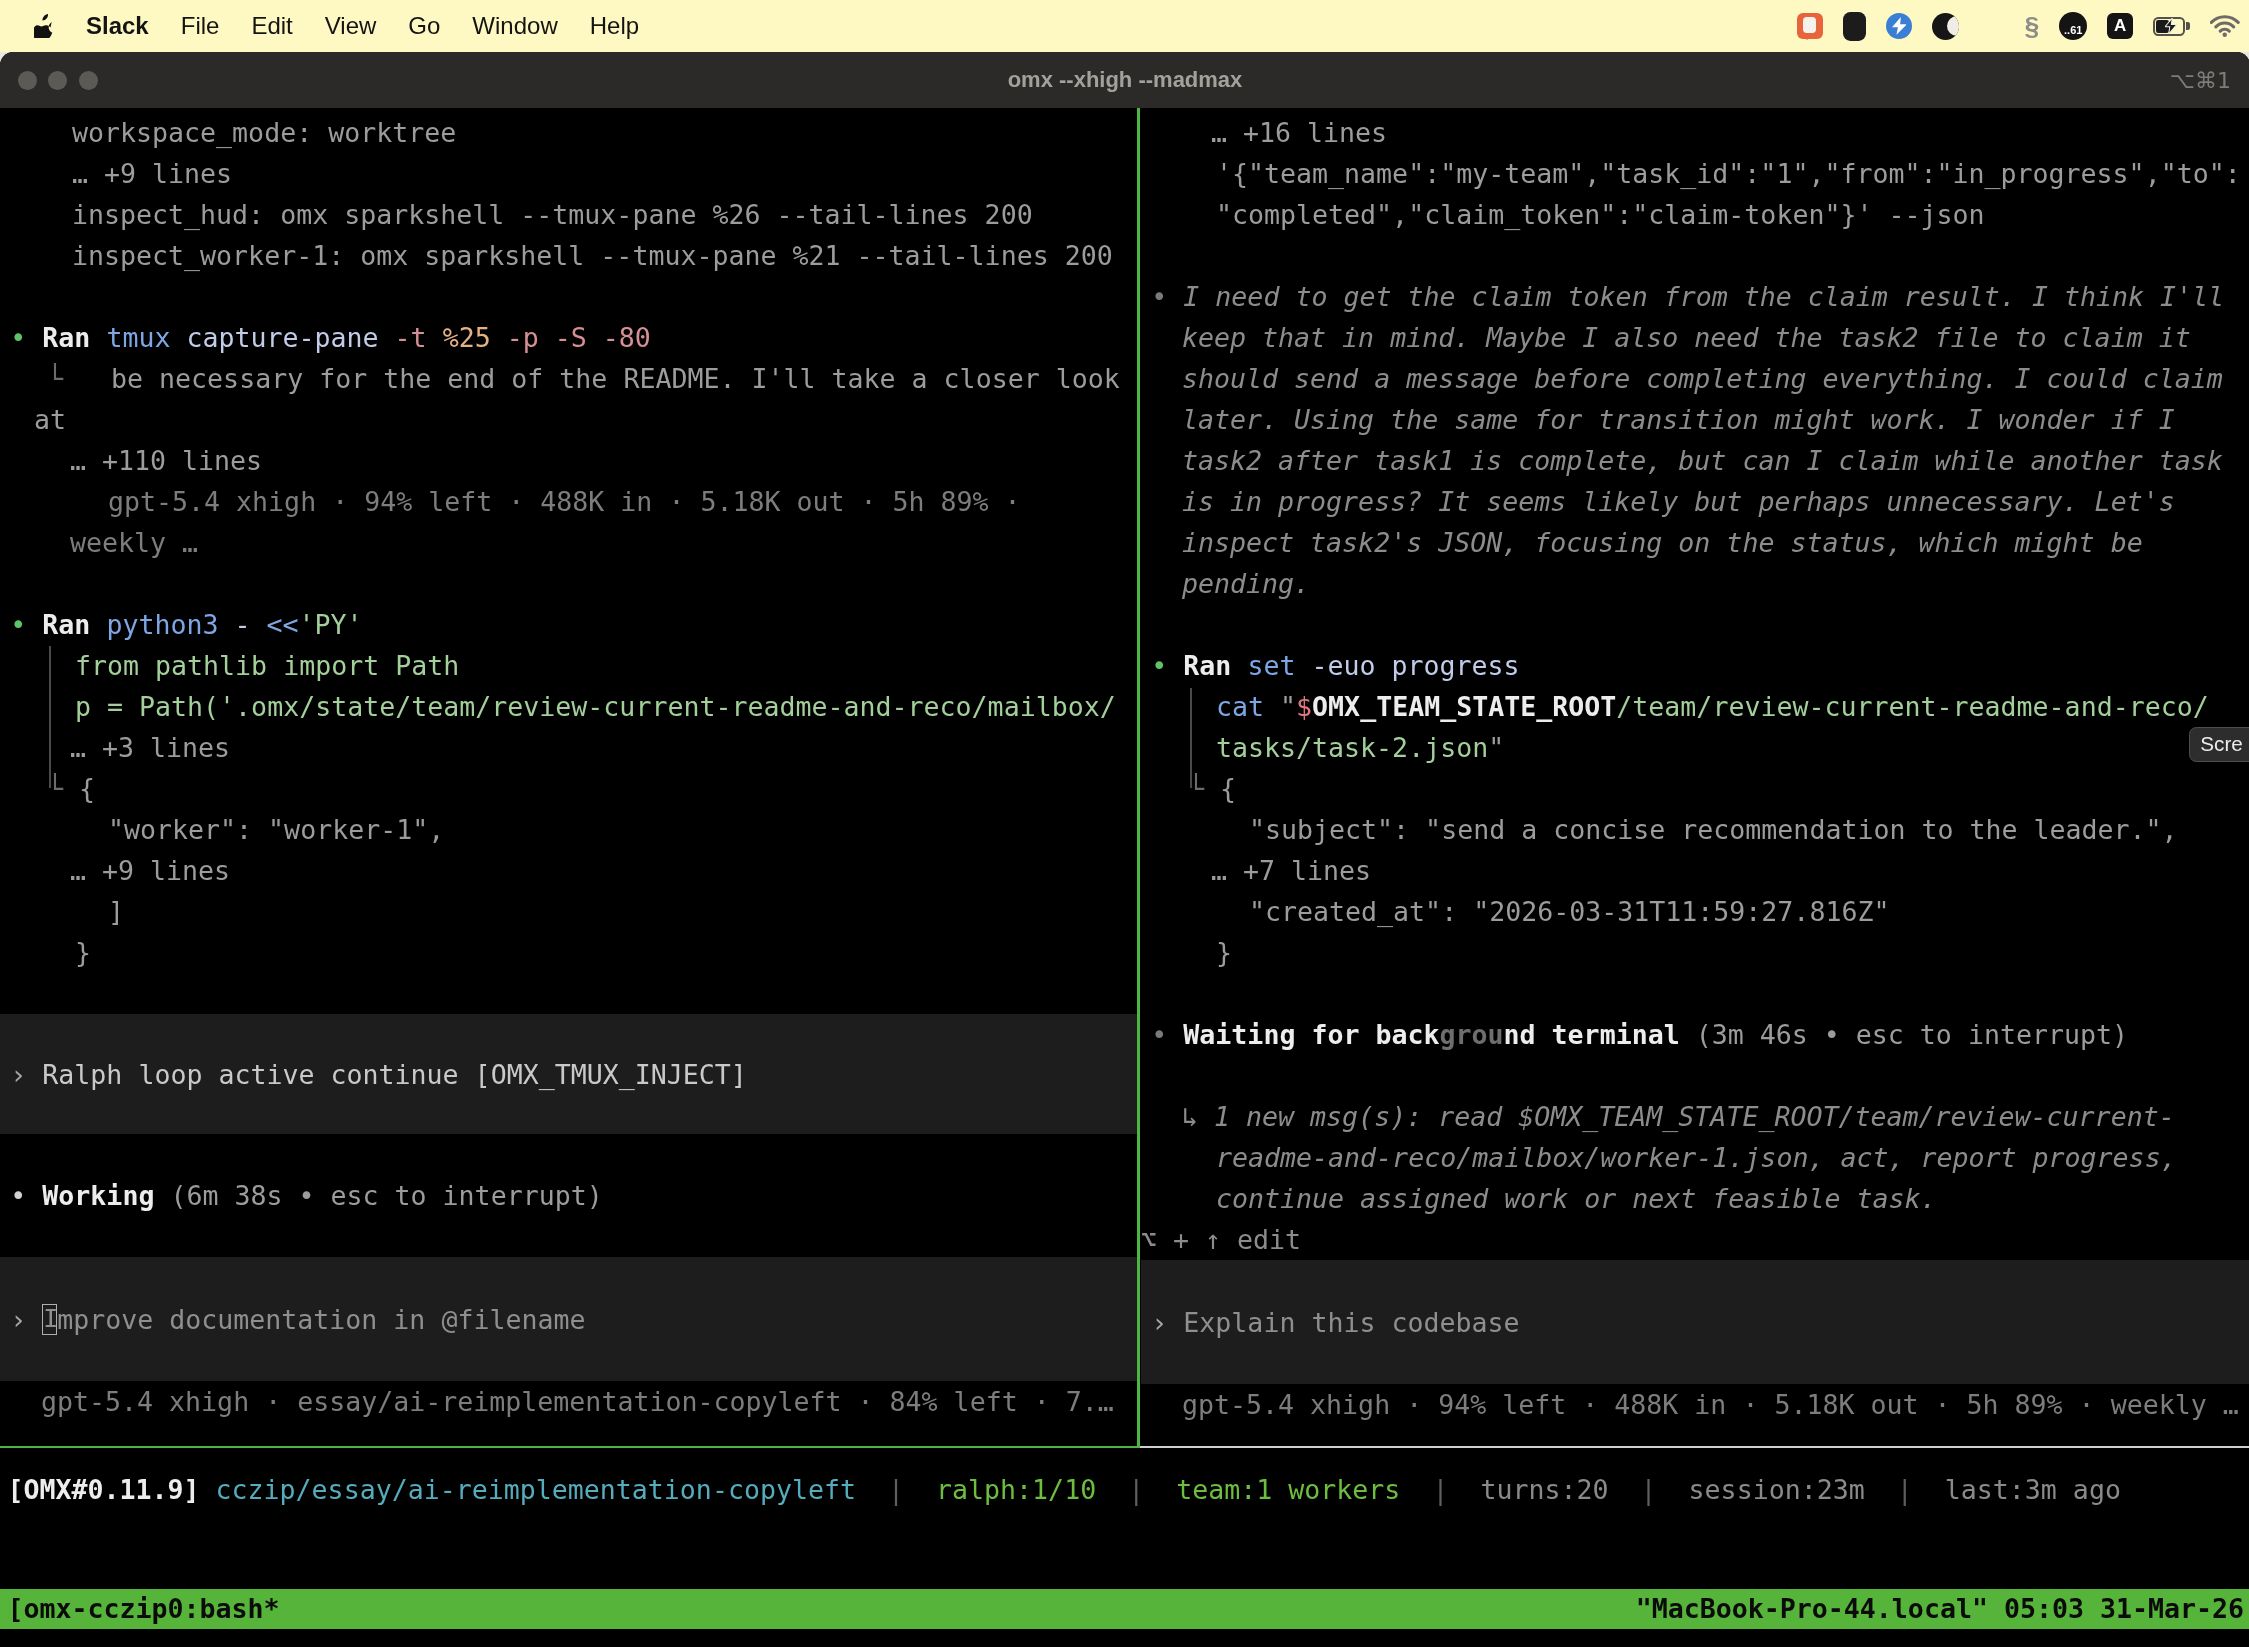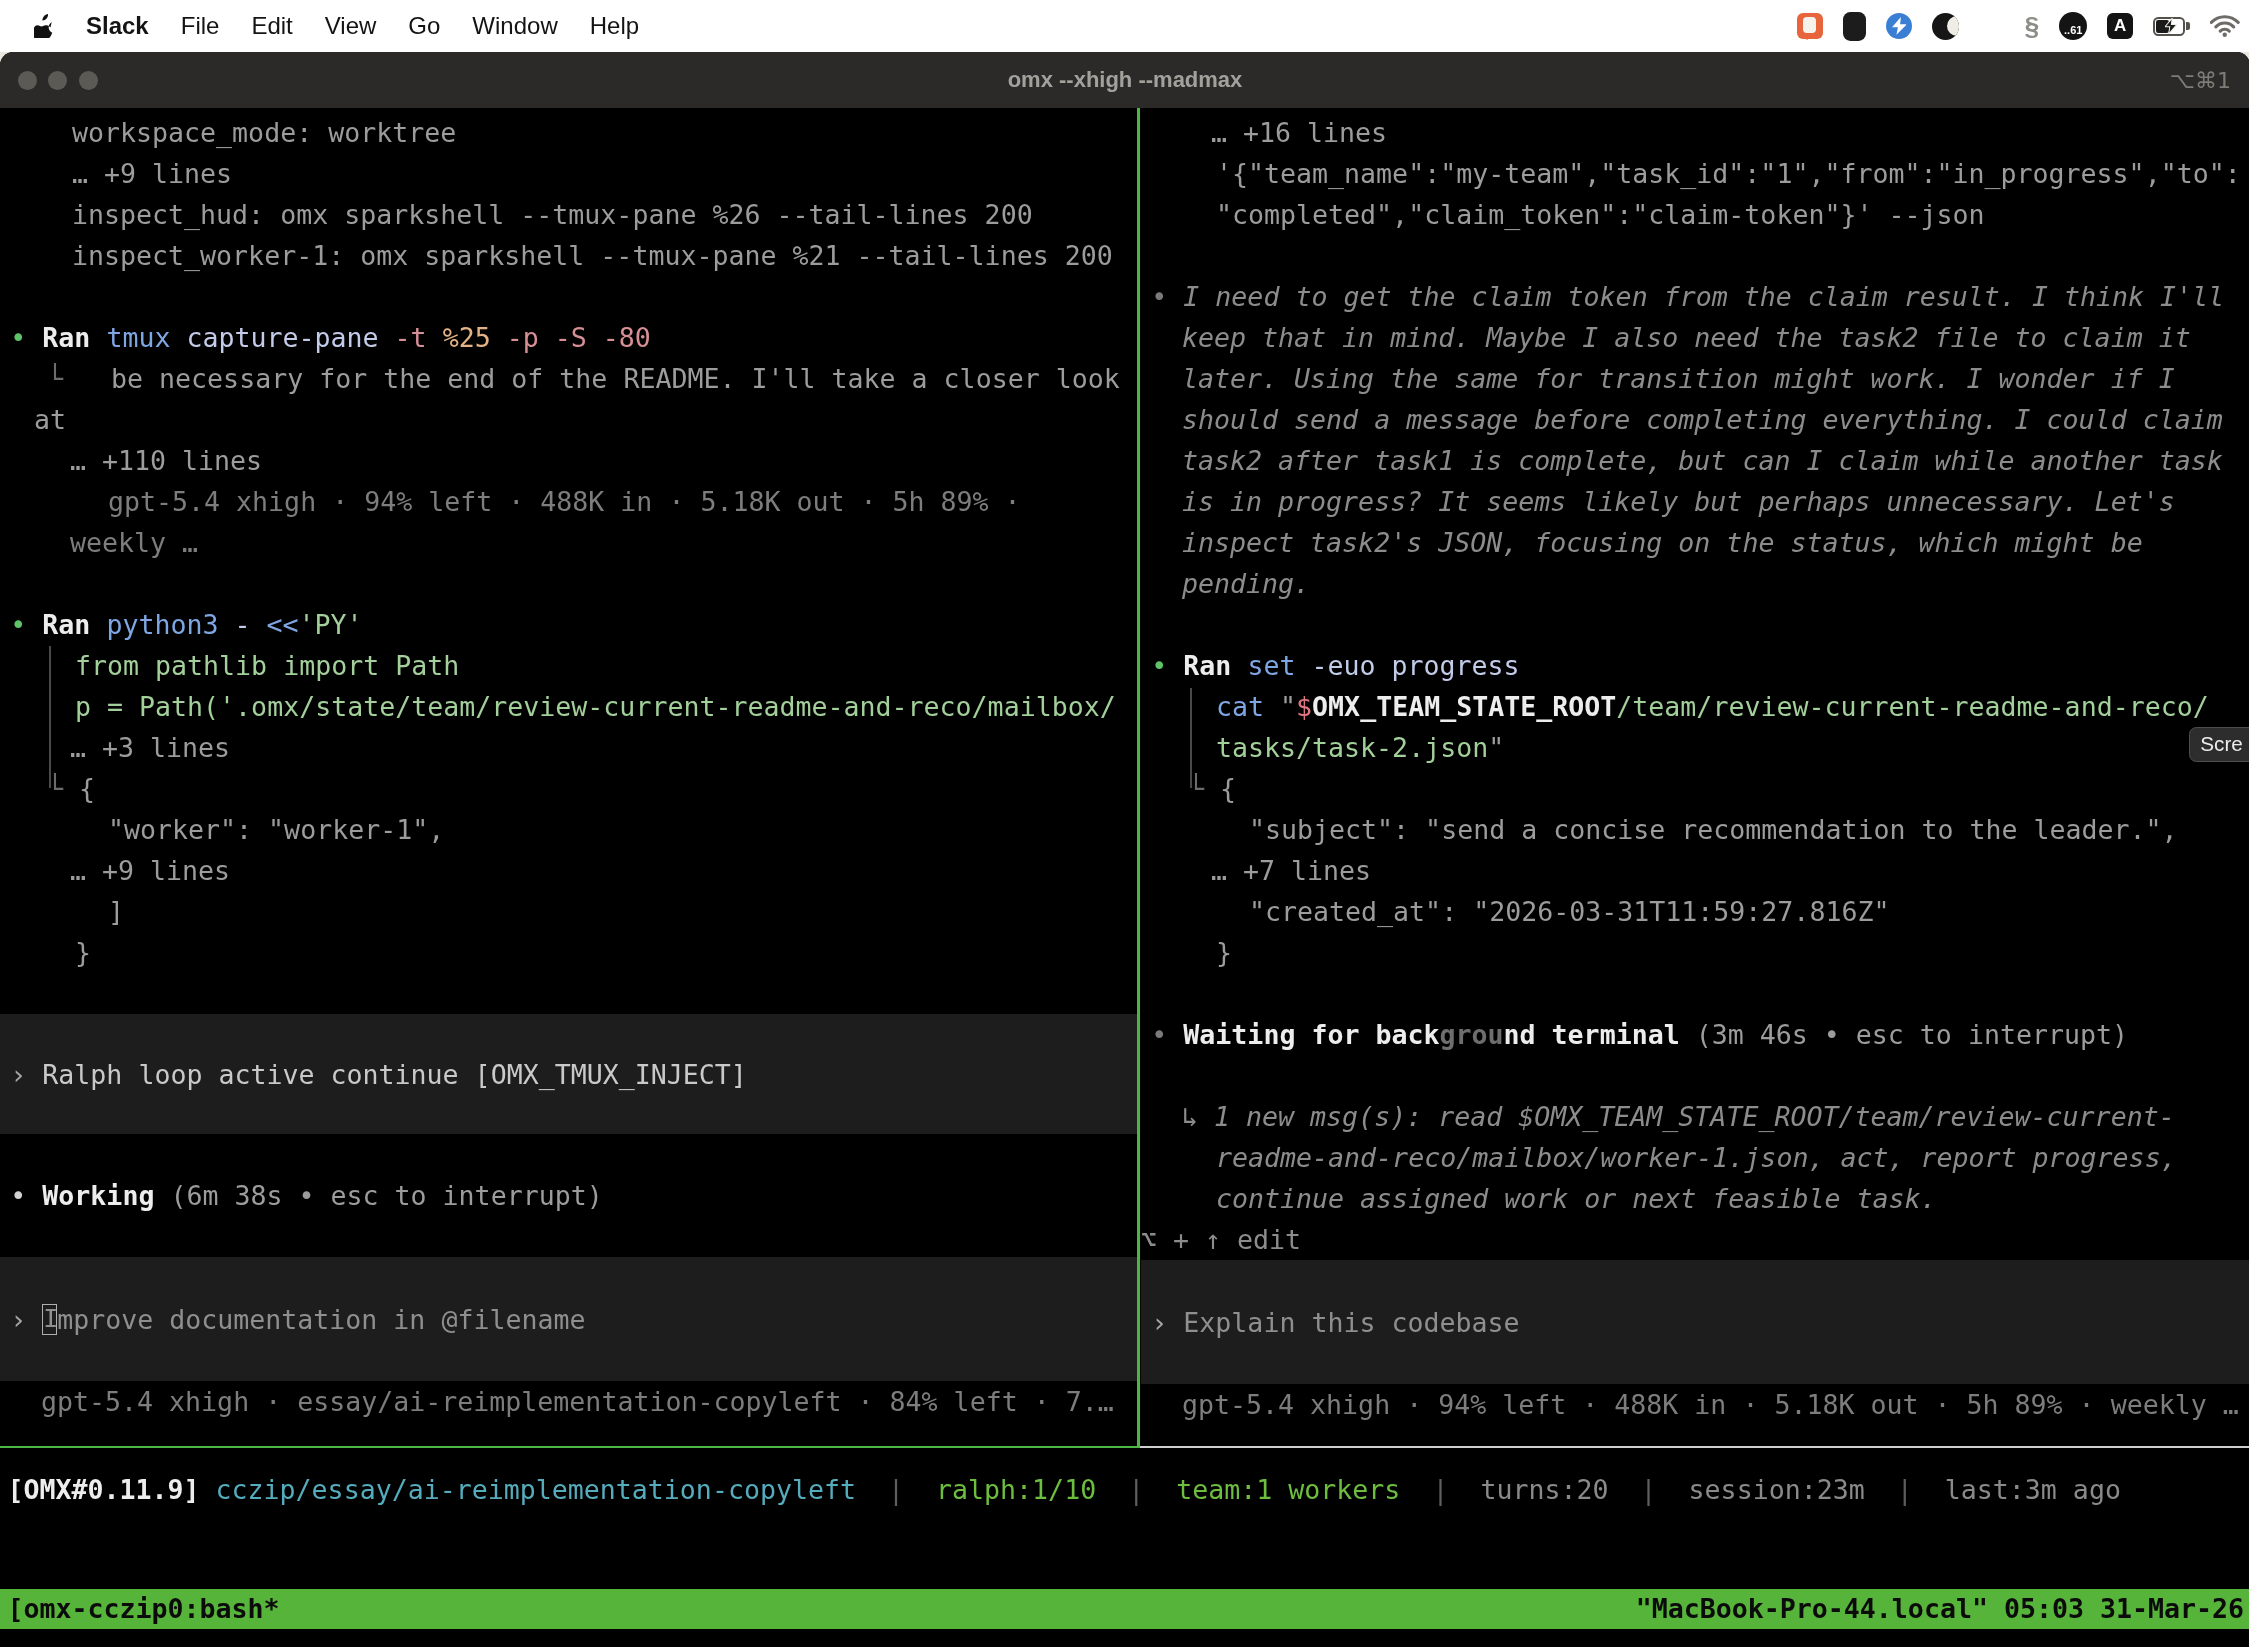--- a/index.html
+++ b/index.html
@@ -1,21 +1,21 @@
 <!DOCTYPE html>
 <html style="font-size:11.8px"><head>
 <meta charset="utf-8">
 <style>
   * { margin:0; padding:0; box-sizing:border-box; }
   html,body { width:2250px; height:1648px; background:#000; overflow:hidden; }
   body { font-family:"Liberation Sans", sans-serif; }
 
   
   .menubar { position:absolute; top:0; left:0; width:2250px; height:52px;
-    background:#ffffff; display:flex; align-items:center; z-index:10; }
+    background:#fef9c3; display:flex; align-items:center; z-index:10; }
   .mb-left { display:flex; align-items:center; gap:32px; padding-left:34px; }
   .apple { width:20px; height:23.6px; display:inline-block; }
   .mb-item { font-size:24px; color:#141414; }
   .mb-item.bold { font-weight:bold; }
   .mb-right { position:absolute; right:10.3px; top:0; height:52px;
     display:flex; align-items:center; gap:20px; }
   .sicon { display:flex; align-items:center; justify-content:center; }
   .ic-chat { width:26px; height:26px; background:#E8643C; border-radius:5.9px; position:relative; }
   .ic-chat .bub { position:absolute; left:6.6px; top:4.4px; width:12.5px; height:16px;
     border-radius:3.7px; background:#F4F2EA; }
@@ -240,22 +240,22 @@
       </div>
     <div class="divider"></div>
     <div class="pane pane-right" id="pane-right">
         <div class="vline" style="left: 49px; top: 576px; height: 100px;"></div>
         <div class="tl" style="height: 41px; line-height: 41px; padding-left: 70px;"><span class="fg">… +16 lines</span></div>
         <div class="tl" style="height: 41px; line-height: 41px; padding-left: 75px;"><span class="fg">'{"team_name":"my-team","task_id":"1","from":"in_progress","to":</span></div>
         <div class="tl" style="height: 41px; line-height: 41px; padding-left: 75px;"><span class="fg">"completed","claim_token":"claim-token"}' --json</span></div>
         <div class="tl" style="height: 41px; line-height: 41px; padding-left: 0px;"></div>
         <div class="tl" style="height: 41px; line-height: 41px; padding-left: 10.3px;"><span class="dbu">• </span><span class="ita">I need to get the claim token from the claim result. I think I'll</span></div>
         <div class="tl" style="height: 41px; line-height: 41px; padding-left: 41px;"><span class="ita">keep that in mind. Maybe I also need the task2 file to claim it</span></div>
+        <div class="tl" style="height: 41px; line-height: 41px; padding-left: 41px;"><span class="ita">should send a message before completing everything. I could claim</span></div>
         <div class="tl" style="height: 41px; line-height: 41px; padding-left: 41px;"><span class="ita">later. Using the same for transition might work. I wonder if I</span></div>
-        <div class="tl" style="height: 41px; line-height: 41px; padding-left: 41px;"><span class="ita">should send a message before completing everything. I could claim</span></div>
         <div class="tl" style="height: 41px; line-height: 41px; padding-left: 41px;"><span class="ita">task2 after task1 is complete, but can I claim while another task</span></div>
         <div class="tl" style="height: 41px; line-height: 41px; padding-left: 41px;"><span class="ita">is in progress? It seems likely but perhaps unnecessary. Let's</span></div>
         <div class="tl" style="height: 41px; line-height: 41px; padding-left: 41px;"><span class="ita">inspect task2's JSON, focusing on the status, which might be</span></div>
         <div class="tl" style="height: 41px; line-height: 41px; padding-left: 41px;"><span class="ita">pending.</span></div>
         <div class="tl" style="height: 41px; line-height: 41px; padding-left: 0px;"></div>
         <div class="tl" style="height: 41px; line-height: 41px; padding-left: 10.3px;"><span class="gb">• </span><span class="wht">Ran</span><span class="fg"> </span><span class="blu">set</span><span class="peri"> -euo progress</span></div>
         <div class="tl" style="height: 41px; line-height: 41px; padding-left: 75px;"><span class="blu">cat</span><span class="fg"> "</span><span class="red">$</span><span class="wht">OMX_TEAM_STATE_ROOT</span><span class="grn">/team/review-current-readme-and-reco/</span></div>
         <div class="tl" style="height: 41px; line-height: 41px; padding-left: 75px;"><span class="grn">tasks/task-2.json</span><span class="fg">"</span></div>
         <div class="tl" style="height: 41px; line-height: 41px; padding-left: 47px;"><span class="box">└ </span><span class="fg">{</span></div>
         <div class="tl" style="height: 41px; line-height: 41px; padding-left: 108px;"><span class="fg">"subject": "send a concise recommendation to the leader.",</span></div>

